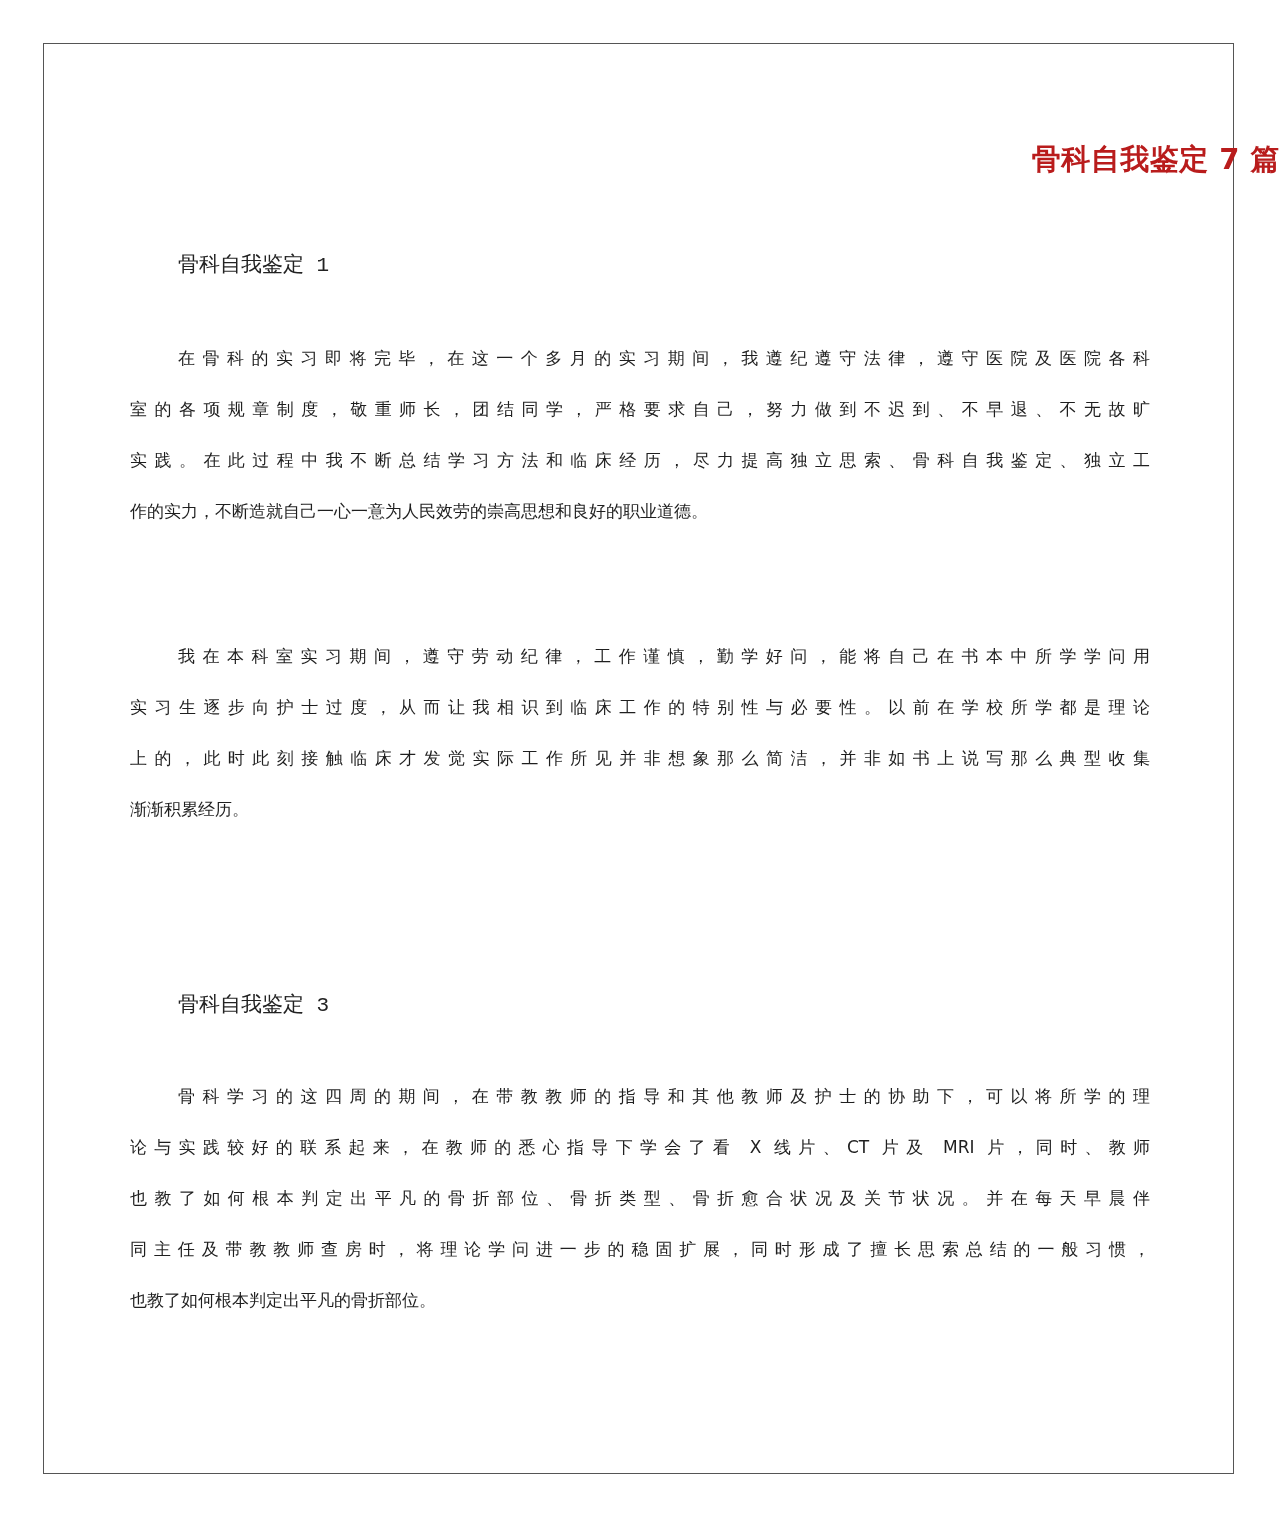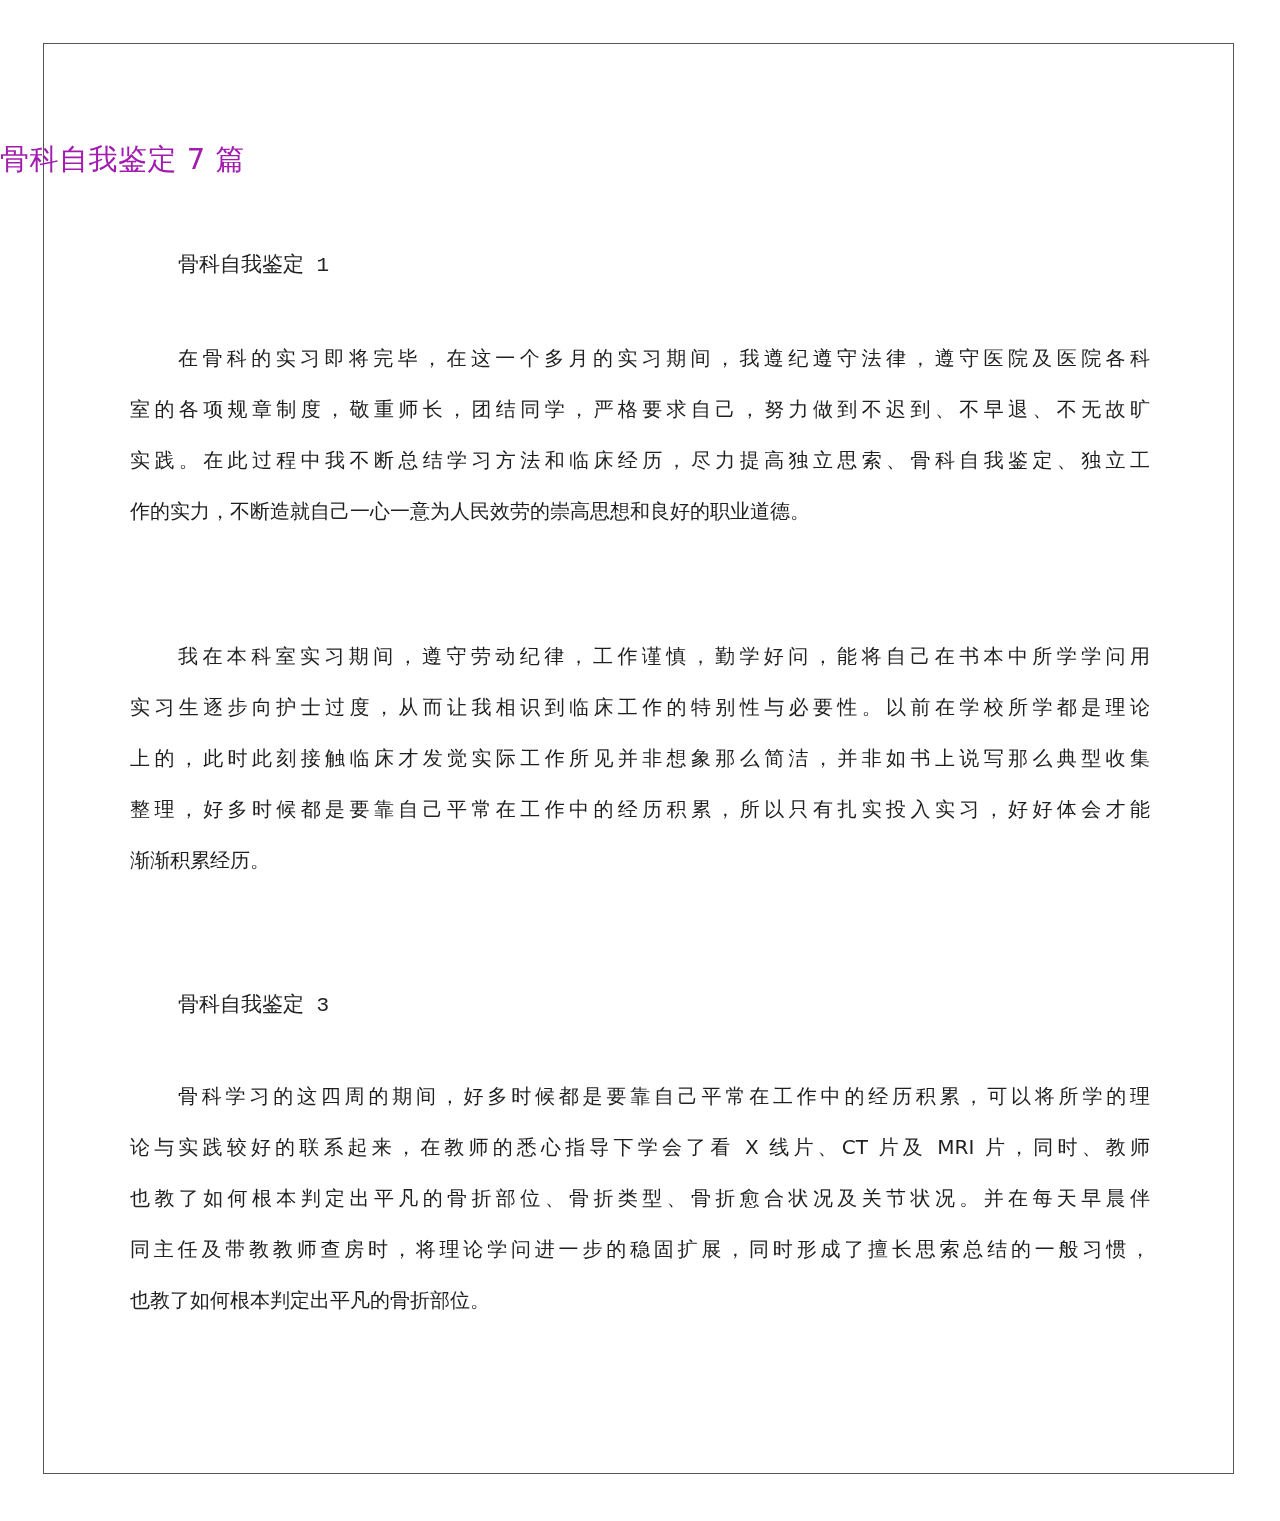--- a/index.html
+++ b/index.html
@@ -22,38 +22,38 @@
       width: 1191px;
       height: 1431px;
       border: 1.5px solid #555555;
       box-sizing: border-box;
     }
     .doc-title {
       position: absolute;
       left: 0;
       right: 0;
       top: 140px;
-      text-align: left;
+      text-align: right;
       font-size: 29px;
-      font-weight: normal;
-      color: #a21caf;
+      font-weight: bold;
+      color: #b91c1c;
       letter-spacing: 0.5px;
     }
     .section-heading {
       position: absolute;
       left: 178px;
       font-size: 21px;
       color: #222222;
       font-family: Liberation Mono, monospace;
     }
     .paragraph {
       position: absolute;
       left: 130px;
       width: 1020px;
-      font-size: 20px;
+      font-size: 17px;
       color: #1f1f1f;
     }
     .line {
       display: block;
       height: 51px;
       line-height: 51px;
       white-space: nowrap;
       text-align: justify;
       text-align-last: justify;
     }
@@ -77,25 +77,24 @@
   <span class="line first">在骨科的实习即将完毕，在这一个多月的实习期间，我遵纪遵守法律，遵守医院及医院各科</span>
   <span class="line">室的各项规章制度，敬重师长，团结同学，严格要求自己，努力做到不迟到、不早退、不无故旷</span>
   <span class="line">实践。在此过程中我不断总结学习方法和临床经历，尽力提高独立思索、骨科自我鉴定、独立工</span>
   <span class="line last">作的实力，不断造就自己一心一意为人民效劳的崇高思想和良好的职业道德。</span>
 </div>
 
 <div class="paragraph" style="top:631px;">
   <span class="line first">我在本科室实习期间，遵守劳动纪律，工作谨慎，勤学好问，能将自己在书本中所学学问用</span>
   <span class="line">实习生逐步向护士过度，从而让我相识到临床工作的特别性与必要性。以前在学校所学都是理论</span>
   <span class="line">上的，此时此刻接触临床才发觉实际工作所见并非想象那么简洁，并非如书上说写那么典型收集</span>
-  <span class="line">整理，好多时候都是要靠自己平常在工作中的经历积累，所以只有扎实投入实习，好好体会才能</span>
   <span class="line last">渐渐积累经历。</span>
 </div>
 
 <div class="section-heading" style="top:990px;">骨科自我鉴定 3</div>
 
 <div class="paragraph" style="top:1071px;">
-  <span class="line first">骨科学习的这四周的期间，好多时候都是要靠自己平常在工作中的经历积累，可以将所学的理</span>
+  <span class="line first">骨科学习的这四周的期间，在带教教师的指导和其他教师及护士的协助下，可以将所学的理</span>
   <span class="line">论与实践较好的联系起来，在教师的悉心指导下学会了看 X 线片、CT 片及 MRI 片，同时、教师</span>
   <span class="line">也教了如何根本判定出平凡的骨折部位、骨折类型、骨折愈合状况及关节状况。并在每天早晨伴</span>
   <span class="line">同主任及带教教师查房时，将理论学问进一步的稳固扩展，同时形成了擅长思索总结的一般习惯，</span>
   <span class="line last">也教了如何根本判定出平凡的骨折部位。</span>
 </div>
 
 </body></html>

